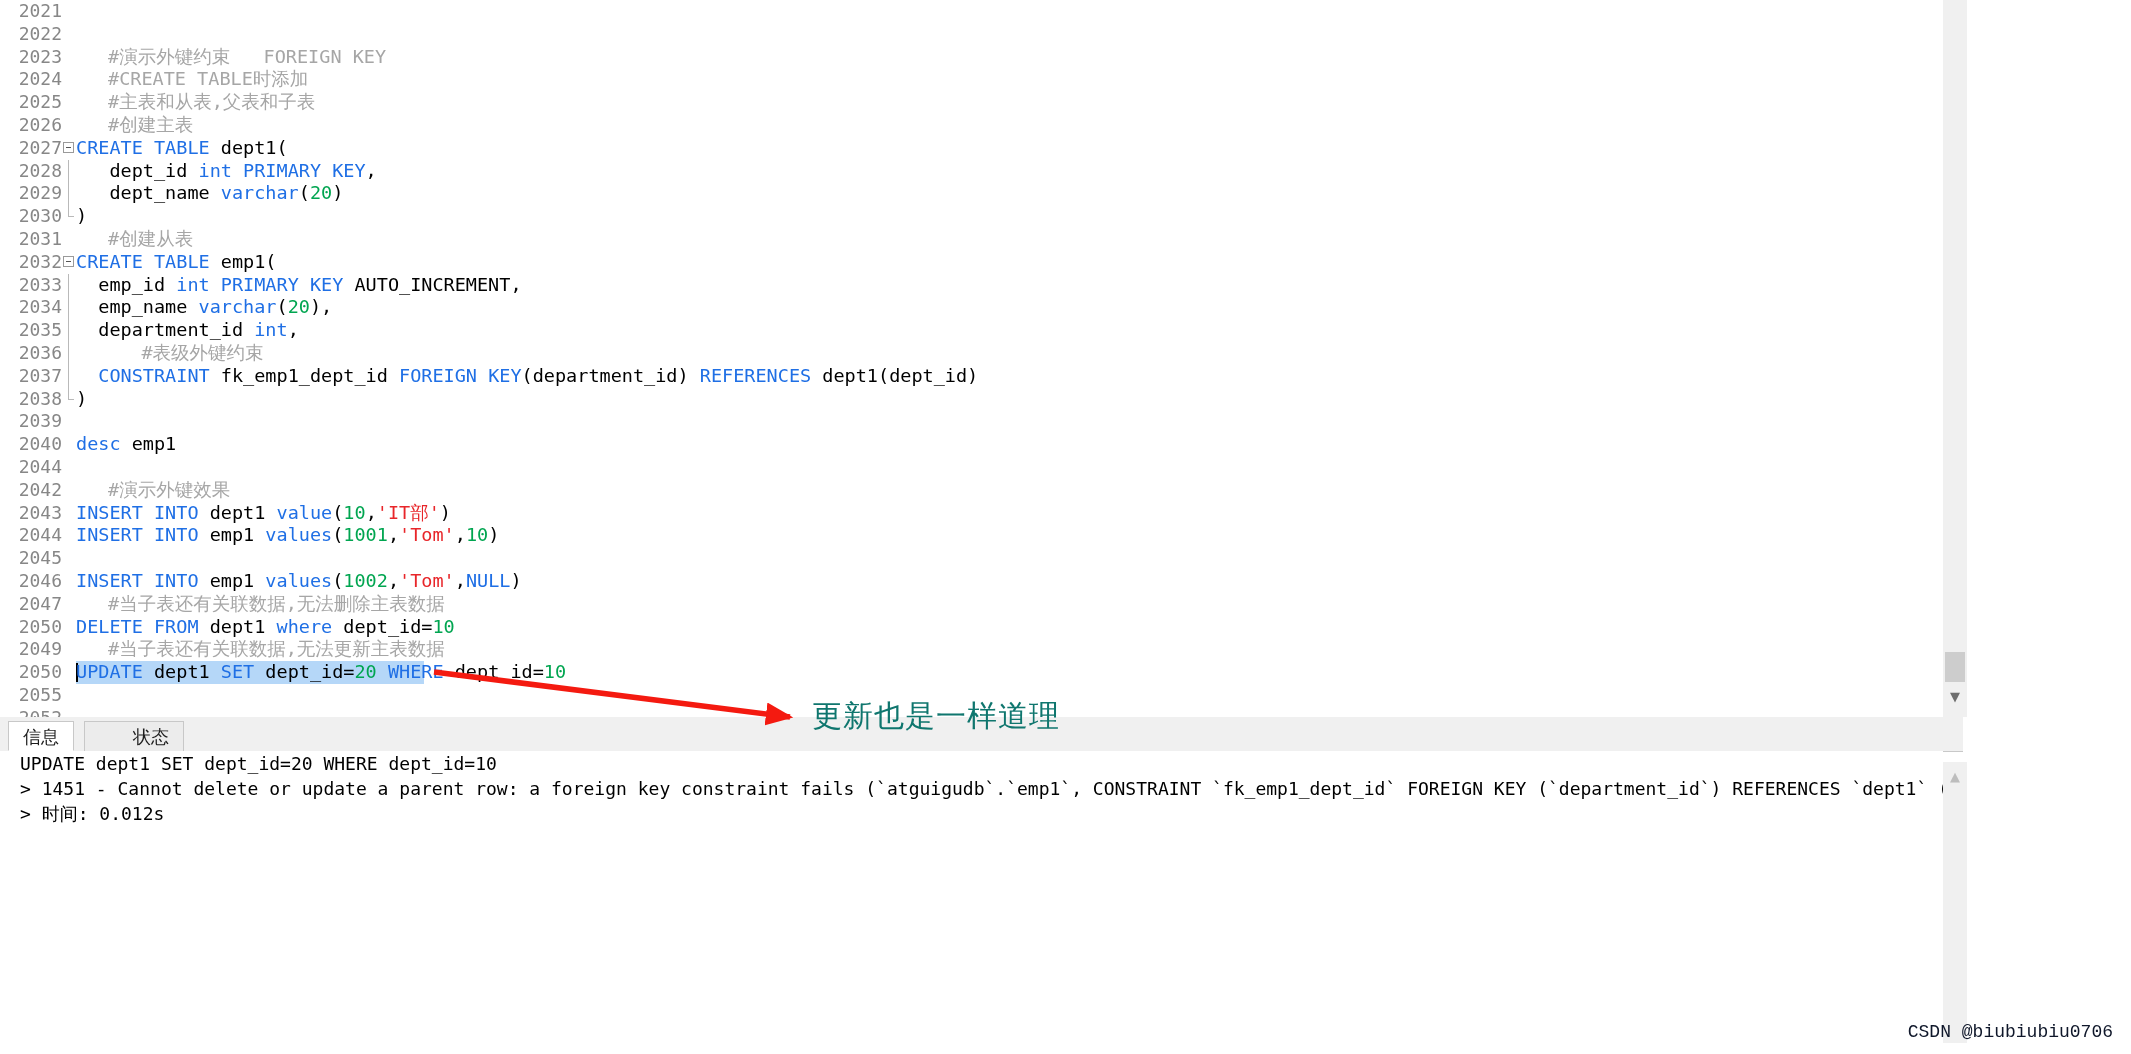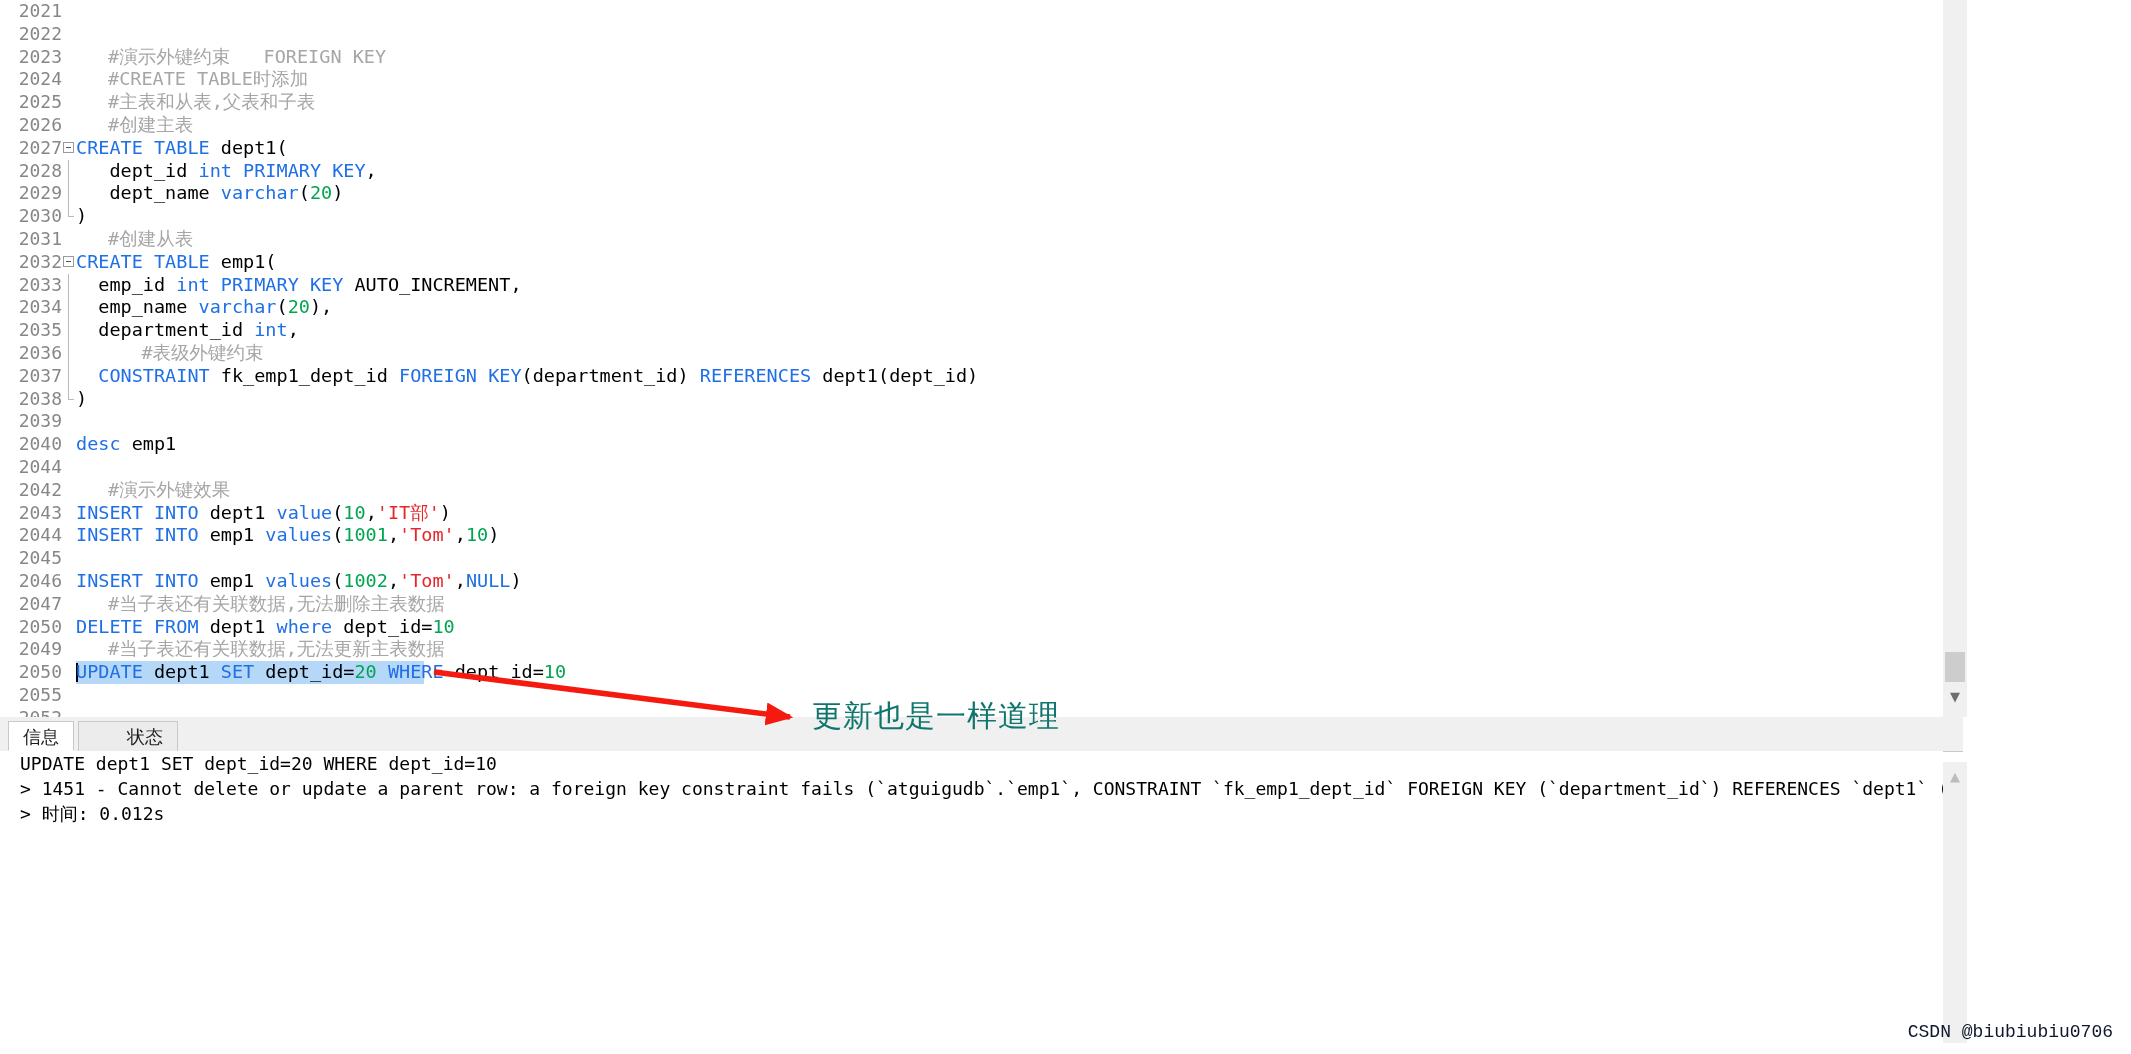--- a/index.html
+++ b/index.html
@@ -187,21 +187,21 @@
   .tab.active {
     background: #ffffff;
     border-bottom: 1px solid #ffffff;
     z-index: 2;
   }
   .tab.inactive {
     background: #ececec;
     z-index: 1;
   }
   #tab-info { left: 8px; }
-  #tab-status { left: 78px; padding-left: 48px; }
+  #tab-status { left: 84px; padding-left: 48px; }
 
   
   #output-pane {
     position: absolute;
     left: 0; top: 751px;
     width: 1943px;
     height: 303px;
     background: #ffffff;
     overflow: hidden;
   }

